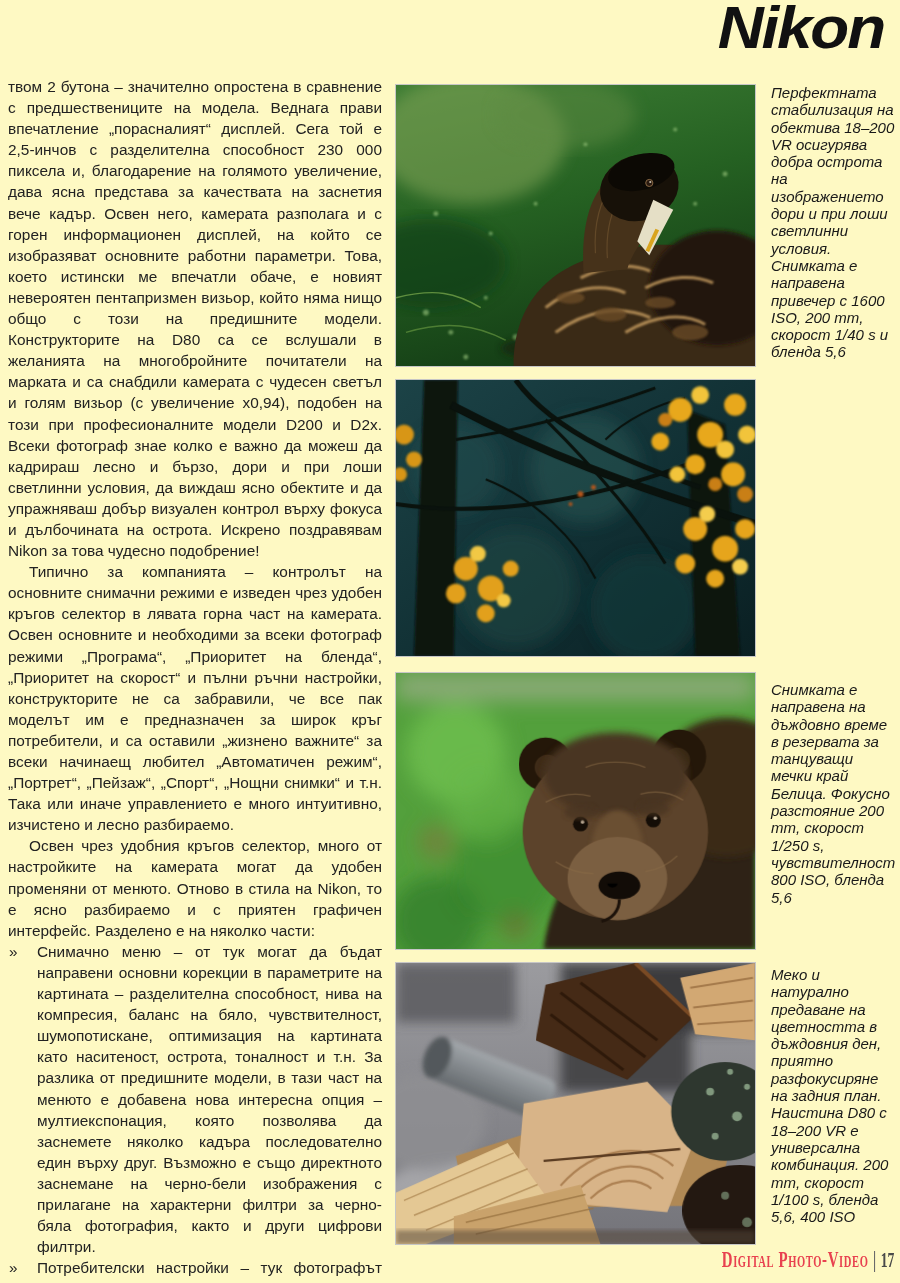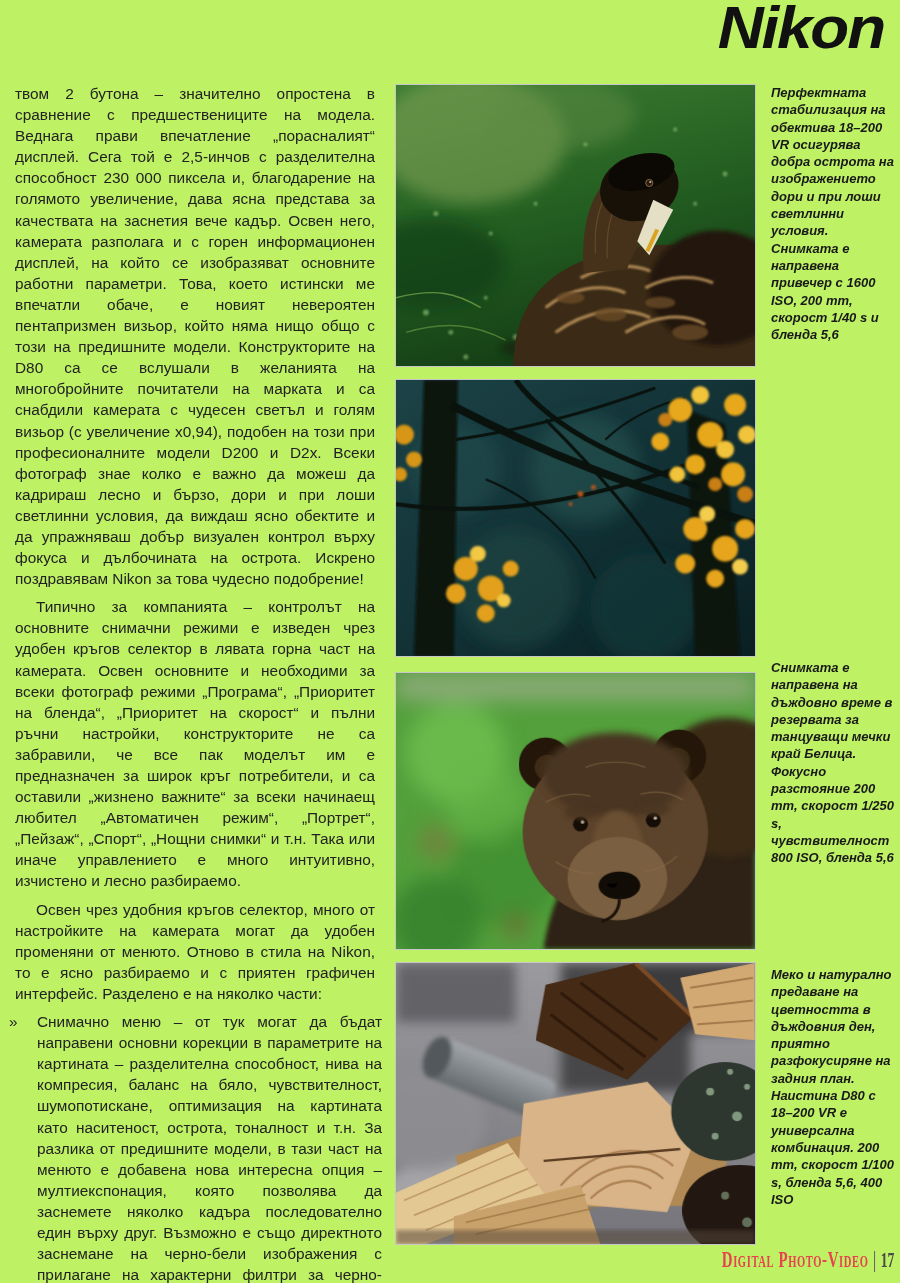--- a/index.html
+++ b/index.html
@@ -1,58 +1,58 @@
 <!DOCTYPE html>
 <html><head>
 <meta charset="utf-8">
 <style>
   html,body { margin:0; padding:0; background:#e9e9e9; }
   .page {
-    position:relative; width:900px; height:1283px; background:#bef264;
+    position:relative; width:900px; height:1283px; background:#fef9c3;
     margin:0 auto; overflow:hidden;
     font-family:"Liberation Sans", sans-serif; color:#1f1f1f;
   }
   
   .brand {
     position:absolute; top:-6px; right:16px;
     font-family:"Liberation Sans", sans-serif;
     font-weight:700; font-style:italic;
     font-size:59px; letter-spacing:-2px; color:#111;
     transform:scaleX(1.08); transform-origin:right center;
   }
   
   .body-col {
     position:absolute; left:8px; top:76px; width:374px;
     font-size:15.4px; line-height:21.1px; text-align:justify;
     color:#222;
   }
-  .para { margin:7px; text-indent:21px; }
+  .para { margin:0; text-indent:21px; }
   .para.first { text-indent:0; }
   .bullet { position:relative; padding-left:29px; margin:0; }
   .bullet .marker { position:absolute; left:1px; top:0; }
   
   .photo {
     position:absolute; left:395px; width:361px; margin:0;
     border:1px solid #c6c6c6; box-sizing:border-box;
     background:#222; overflow:hidden;
   }
   .photo svg { display:block; width:100%; height:100%; }
   .p1 { top:84px;  height:283px; }
   .p2 { top:379px; height:278px; }
   .p3 { top:672px; height:278px; }
   .p4 { top:962px; height:283px; }
   
   .caption {
     position:absolute; left:771px; width:127px;
-    font-weight:700; font-style:italic;
-    font-size:13px; line-height:17.3px; color:#191919;
+    font-weight:400; font-style:italic;
+    font-size:15px; line-height:17.3px; color:#191919;
   }
   .c1 { top:84px; }
   .c2 { top:383px; }
-  .c3 { top:659px; }
+  .c3 { top:681px; }
   .c4 { top:966px; }
   
   .footer {
     position:absolute; right:6px; top:1246px;
     display:flex; align-items:baseline; gap:7px;
     transform:scaleX(.62); transform-origin:right center;
     white-space:nowrap;
   }
   .footer .mag {
     font-family:"Liberation Serif", serif; font-variant:small-caps;

